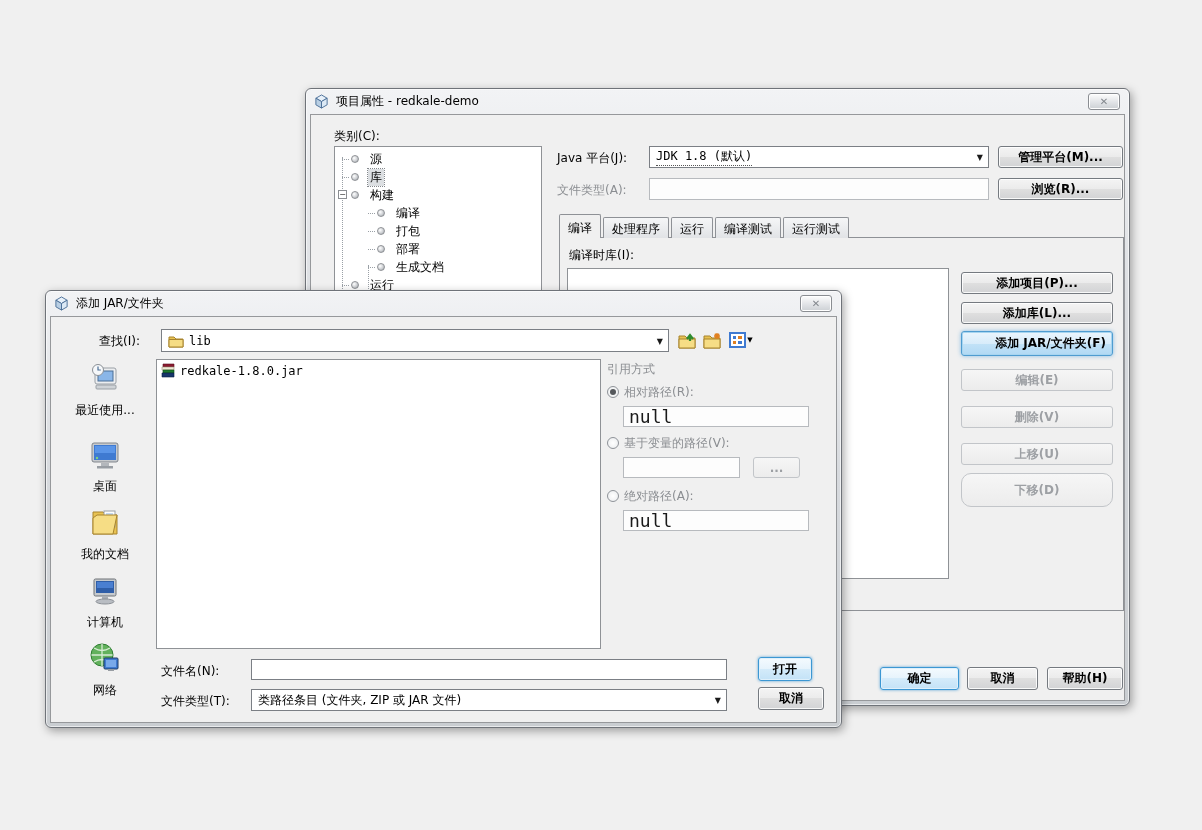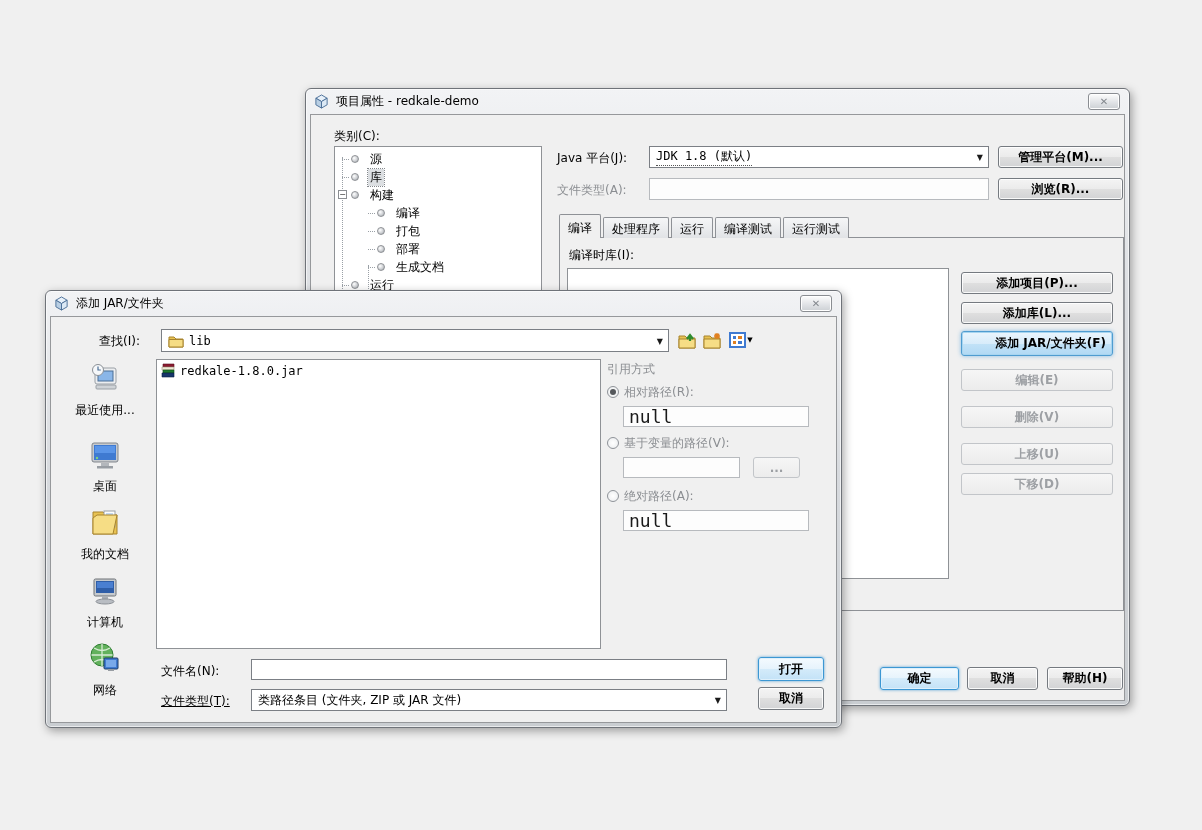--- a/index.html
+++ b/index.html
@@ -204,21 +204,21 @@
 
   <span class="lbl" style="left:263px; top:158px; z-index:2;">编译时库(I):</span>
   <div class="listbox" style="left:261px; top:179px; width:382px; height:311px; z-index:2;"></div>
 
   <div class="btn" style="left:655px; top:183px; width:152px; height:22px; z-index:2;">添加项目(P)...</div>
   <div class="btn" style="left:655px; top:213px; width:152px; height:22px; z-index:2;">添加库(L)...</div>
   <div class="btn hl" style="left:655px; top:242px; width:152px; height:25px; z-index:2;">添加 JAR/文件夹(F)</div>
   <div class="btn dis" style="left:655px; top:280px; width:152px; height:22px; z-index:2;">编辑(E)</div>
   <div class="btn dis" style="left:655px; top:317px; width:152px; height:22px; z-index:2;">删除(V)</div>
   <div class="btn dis" style="left:655px; top:354px; width:152px; height:22px; z-index:2;">上移(U)</div>
-  <div class="btn dis" style="left:655px; top:384px; width:152px; height:22px; z-index:2;">下移(D)</div>
+  <div class="btn dis" style="left:655px; top:384px; width:152px; height:34px; z-index:2;border-radius:10px;">下移(D)</div>
 
   <div class="btn default" style="left:574px; top:578px; width:79px; height:23px;">确定</div>
   <div class="btn" style="left:661px; top:578px; width:71px; height:23px;">取消</div>
   <div class="btn" style="left:741px; top:578px; width:76px; height:23px;">帮助(H)</div>
 </div>
 
 <div class="win" style="left:45px; top:290px; width:797px; height:438px; z-index:10;">
   <div class="titlebar">
     <svg width="15" height="15" viewBox="0 0 16 16">
       <polygon points="8,1 14,4.5 8,8 2,4.5" fill="#e8f1fa" stroke="#4a6e96" stroke-width="1"></polygon>
@@ -338,21 +338,21 @@
   </div>
   <input class="field dis mono" style="left: 577px; top: 166px; width: 117px; height: 21px;" disabled="" value="">
   <div class="btn dis" style="left:707px; top:166px; width:47px; height:21px;">...</div>
   <div style="position:absolute; left:561px; top:197px;">
     <span class="radio"></span><span class="lbl dis" style="position:static;">绝对路径(A):</span>
   </div>
   <input class="field dis mono" style="left: 577px; top: 219px; width: 186px; height: 21px;" disabled="" value="null">
 
   <span class="lbl" style="left:115px; top:372px;">文件名(N):</span>
   <input class="field" style="left: 205px; top: 368px; width: 476px; height: 21px; border-color: rgb(123, 127, 133);" value="">
-  <div class="btn default" style="left:712px; top:366px; width:66px; height:24px;">打开</div>
-
-  <span class="lbl" style="left:115px; top:402px;text-decoration:underline;">文件类型(T):</span>
+  <div class="btn default" style="left:712px; top:366px; width:54px; height:24px;">打开</div>
+
+  <span class="lbl" style="left:115px; top:402px;">文件类型(T):</span>
   <div class="combo" style="left:205px; top:398px; width:476px; height:22px;">
     <span>类路径条目 (文件夹, ZIP 或 JAR 文件)</span>
     <span class="arrow">▼</span>
   </div>
   <div class="btn" style="left:712px; top:396px; width:66px; height:23px;">取消</div>
 </div>
 
 </body></html>

